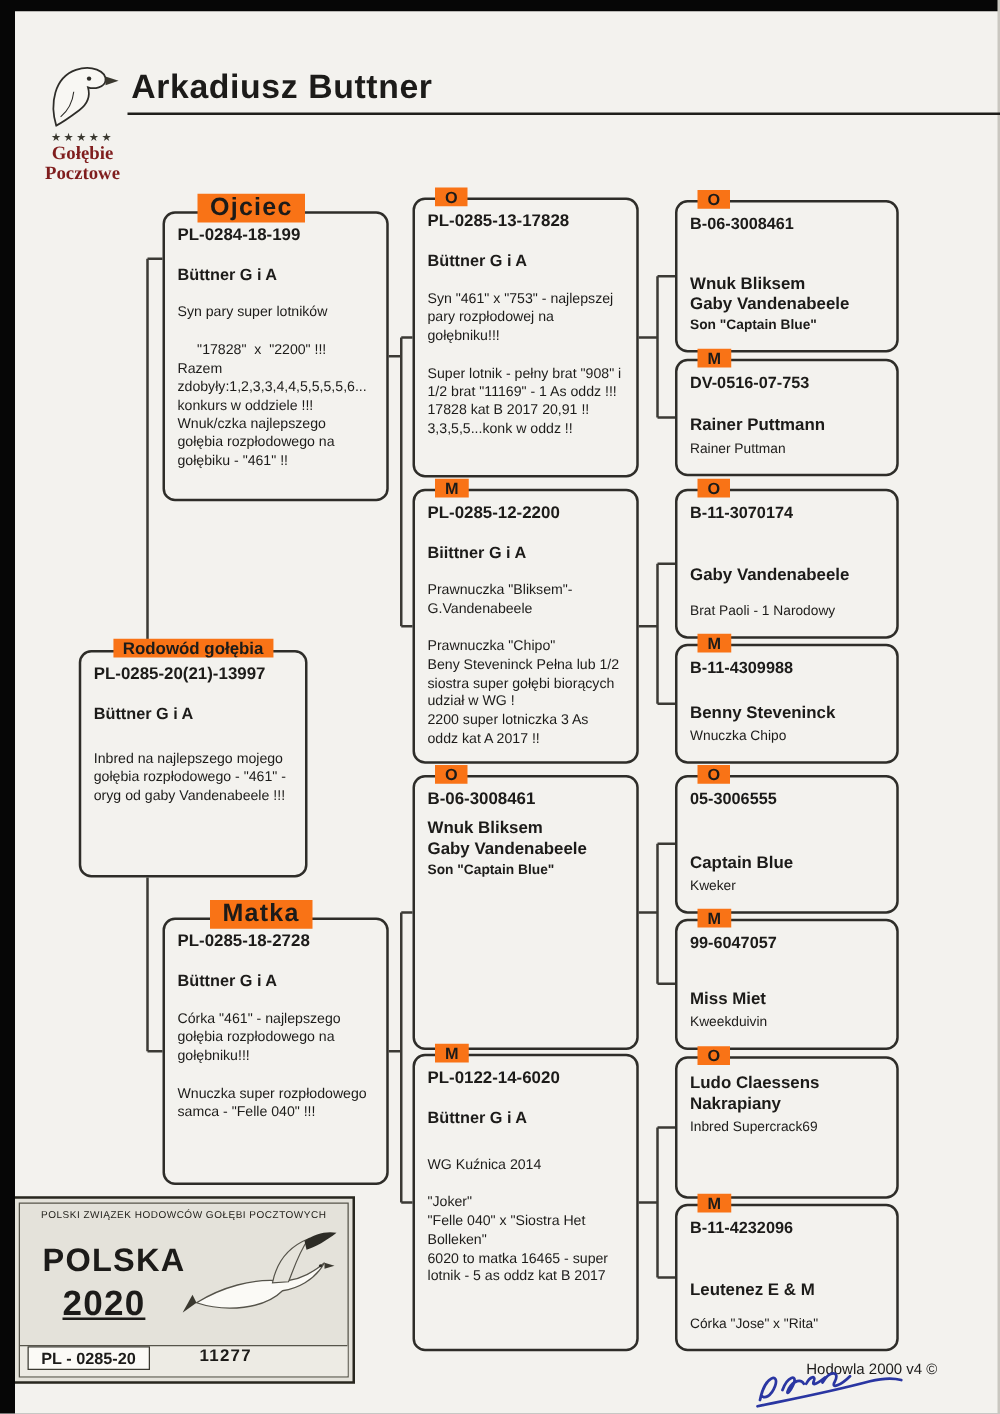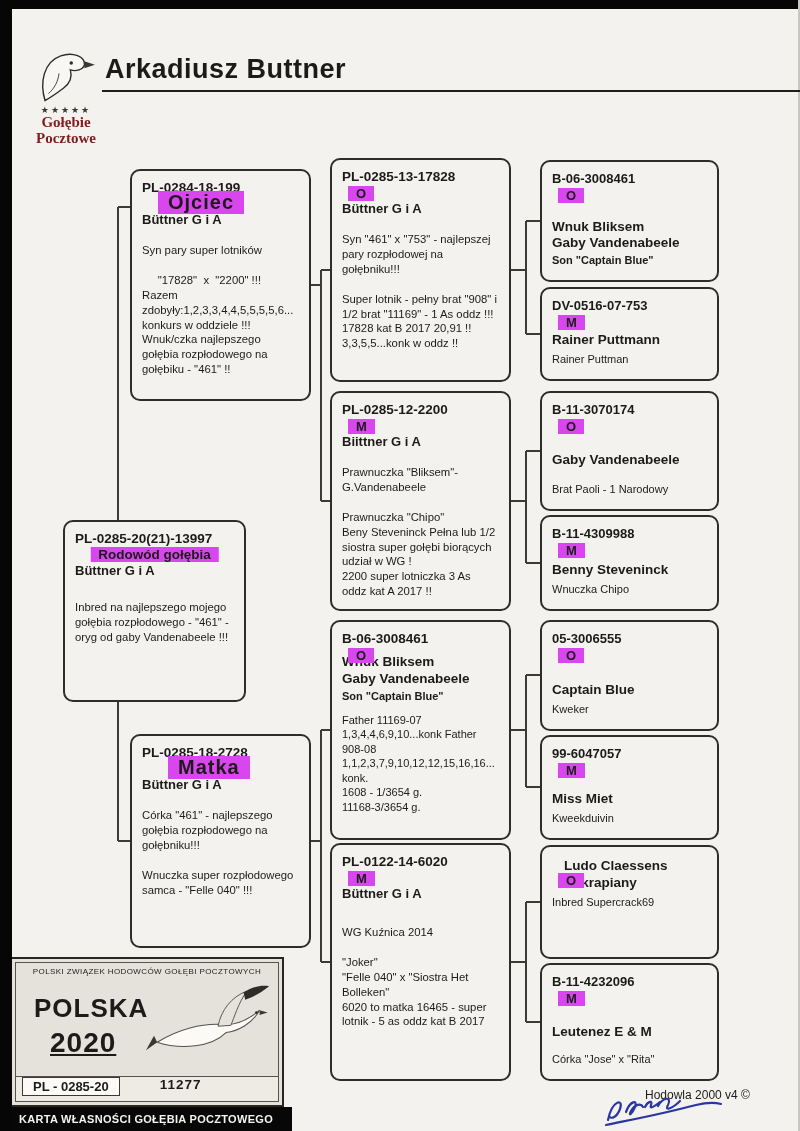--- a/index.html
+++ b/index.html
@@ -17,21 +17,21 @@
   .logo svg { display:block; margin:0 auto; }
   .logo-stars { font-size:9px; letter-spacing:2px; color:#3a382f; margin-top:1px; }
   .logo-text { font-family:"Liberation Serif","DejaVu Serif",serif; font-weight:bold; font-size:15px; color:#7f1d1d; line-height:1.05; }
   .breeder-name { position:absolute; left:105px; top:54px; font-size:27px; font-weight:bold; letter-spacing:.5px; }
   .header-rule { position:absolute; left:102px; top:90px; width:698px; height:2px; background:#1f1e1b; }
   .breeder-address { position:absolute; left:107px; top:97px; font-size:13.5px; line-height:1.3; }
 
   
   .pbox { position:absolute; box-sizing:border-box; border:2px solid #2e2d29; border-radius:10px;
           padding:9px 9px 8px 10px; background:#f3f2ee; }
-  .tag { position:absolute; top:-10px; background:#d946ef; padding:0 8px; font-weight:bold; font-size:13px;margin-top:36px; }
+  .tag { position:absolute; top:-10px; background:#f97316; padding:0 8px; font-weight:bold; font-size:13px; }
   .tag-parent { top:-16px; font-size:20px; letter-spacing:1px; padding:0 10px; }
   .tag-subject { top:-11px; left:50%; transform:translateX(-50%); font-size:13.5px; white-space:nowrap; padding:0 8px; }
   .ring  { font-weight:bold; font-size:13.5px; margin-bottom:17px; white-space:pre-line; }
   .owner { font-weight:bold; font-size:13px; margin-bottom:16px; }
   .notes { font-size:11.3px; line-height:1.32; white-space:pre-line; }
   .g4 { display:flex; flex-direction:column; padding-bottom:12px; }
   .g4ring { font-weight:bold; font-size:13px; line-height:1.25; white-space:pre-line; }
   .g4name { margin-top:auto; font-weight:bold; font-size:13.5px; line-height:1.25; white-space:pre-line; }
   .g4sub  { font-size:11px; margin-top:4px; line-height:1.25; white-space:pre-line; }
   .g4sub.bold { font-weight:bold; margin-top:2px; }
@@ -155,27 +155,20 @@
 2200 super lotniczka  3 As
 oddz kat A 2017 !!</div>
   </div>
 
   <div class="pbox" style="left:330px; top:620px; width:181px; height:220px;">
     <span class="tag" style="left:16px;">O</span>
     <div class="ring" style="margin-bottom:8px;">B-06-3008461</div>
     <div class="g4name" style="margin-top:0;">Wnuk Bliksem
 Gaby Vandenabeele</div>
     <div class="g4sub bold">Son "Captain Blue"</div>
-    <div class="notes" style="margin-top:9px; font-size:11px;">Father 11169-07
-1,3,4,4,6,9,10...konk Father
-908-08
-1,1,2,3,7,9,10,12,12,15,16,16...
-konk.
-1608 - 1/3654 g.
-11168-3/3654 g.</div>
   </div>
 
   <div class="pbox" style="left:330px; top:843px; width:181px; height:238px;">
     <span class="tag" style="left:16px;">M</span>
     <div class="ring">PL-0122-14-6020</div>
     <div class="owner" style="margin-bottom:24px;">Büttner G i A</div>
     <div class="notes">WG Kuźnica 2014
 
 "Joker"
 "Felle 040" x "Siostra Het
@@ -222,21 +215,21 @@
 
   <div class="pbox g4" style="left:540px; top:735px; width:179px; height:105px;">
     <span class="tag" style="left:16px;">M</span>
     <div class="g4ring">99-6047057</div>
     <div class="g4name">Miss Miet</div>
     <div class="g4sub">Kweekduivin</div>
   </div>
 
   <div class="pbox g4" style="left:540px; top:845px; width:179px; height:114px;">
     <span class="tag" style="left:16px;">O</span>
-    <div class="g4name" style="margin-top:2px;margin-left:12px;">Ludo Claessens
+    <div class="g4name" style="margin-top:2px;">Ludo Claessens
 Nakrapiany</div>
     <div class="g4sub">Inbred Supercrack69</div>
   </div>
 
   <div class="pbox g4" style="left:540px; top:963px; width:179px; height:118px;">
     <span class="tag" style="left:16px;">M</span>
     <div class="g4ring">B-11-4232096</div>
     <div class="g4name">Leutenez E &amp; M</div>
     <div class="g4sub" style="margin-top:12px;">Córka "Jose" x "Rita"</div>
   </div>
@@ -255,21 +248,20 @@
           <circle cx="138" cy="37" r="1.6" fill="#2d2c26"></circle>
           <path d="M142,34 L152,37 L142,40 Z" fill="#3a382f"></path>
         </svg>
       </div>
       <div class="stamp-ringrow">
         <span class="stamp-ringbox">PL - 0285-20</span>
         <span class="stamp-ringnum">11277</span>
       </div>
     </div>
   </div>
-  <div class="card-bar">KARTA WŁASNOŚCI GOŁĘBIA POCZTOWEGO</div>
 
   <div class="software">Hodowla 2000 v4 ©</div>
   <svg class="signature" width="132" height="40" viewBox="0 0 132 40">
     <path d="M8,28 C12,8 24,6 20,17 C17,25 11,28 9,24
              M26,20 C30,9 38,7 35,15 C32,22 28,25 31,19 C35,12 41,11 43,15
              M45,15 C48,9 53,8 51,13 C49,18 55,14 60,10
              M58,14 C64,4 72,5 68,13 C64,20 73,16 80,9
              M6,33 C35,27 62,22 96,13 C104,11 114,10 121,12" fill="none" stroke="#2a36a2" stroke-width="2.2" stroke-linecap="round"></path>
   </svg>
 

